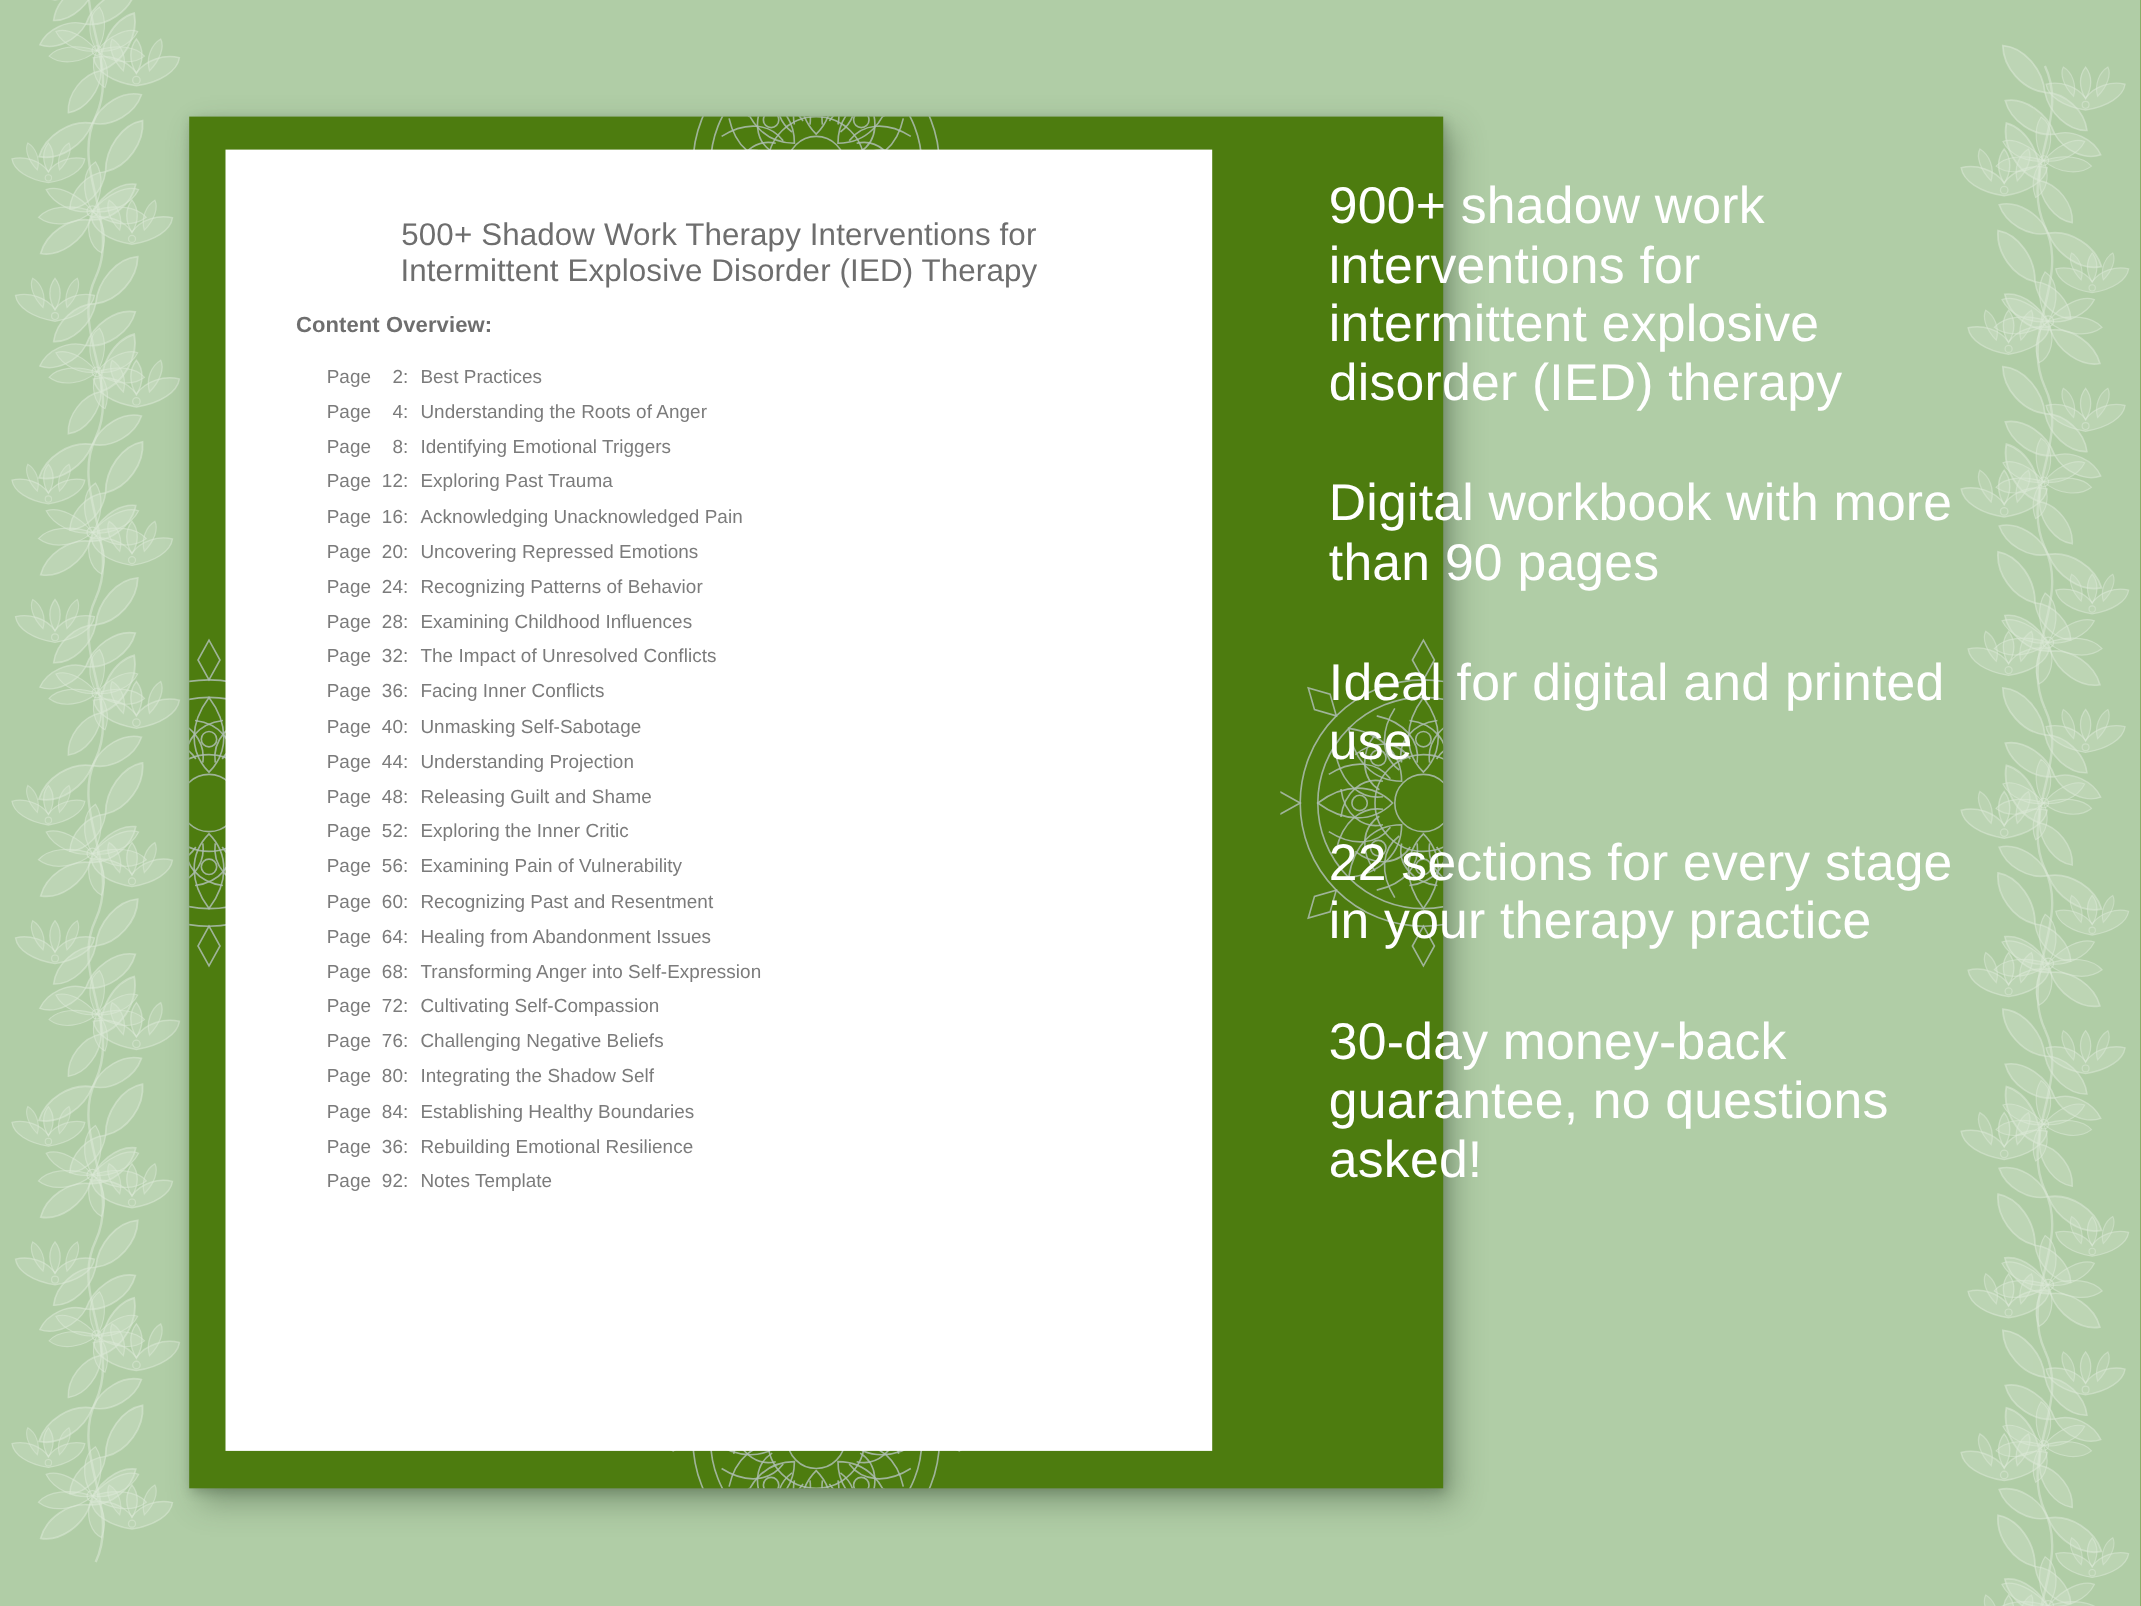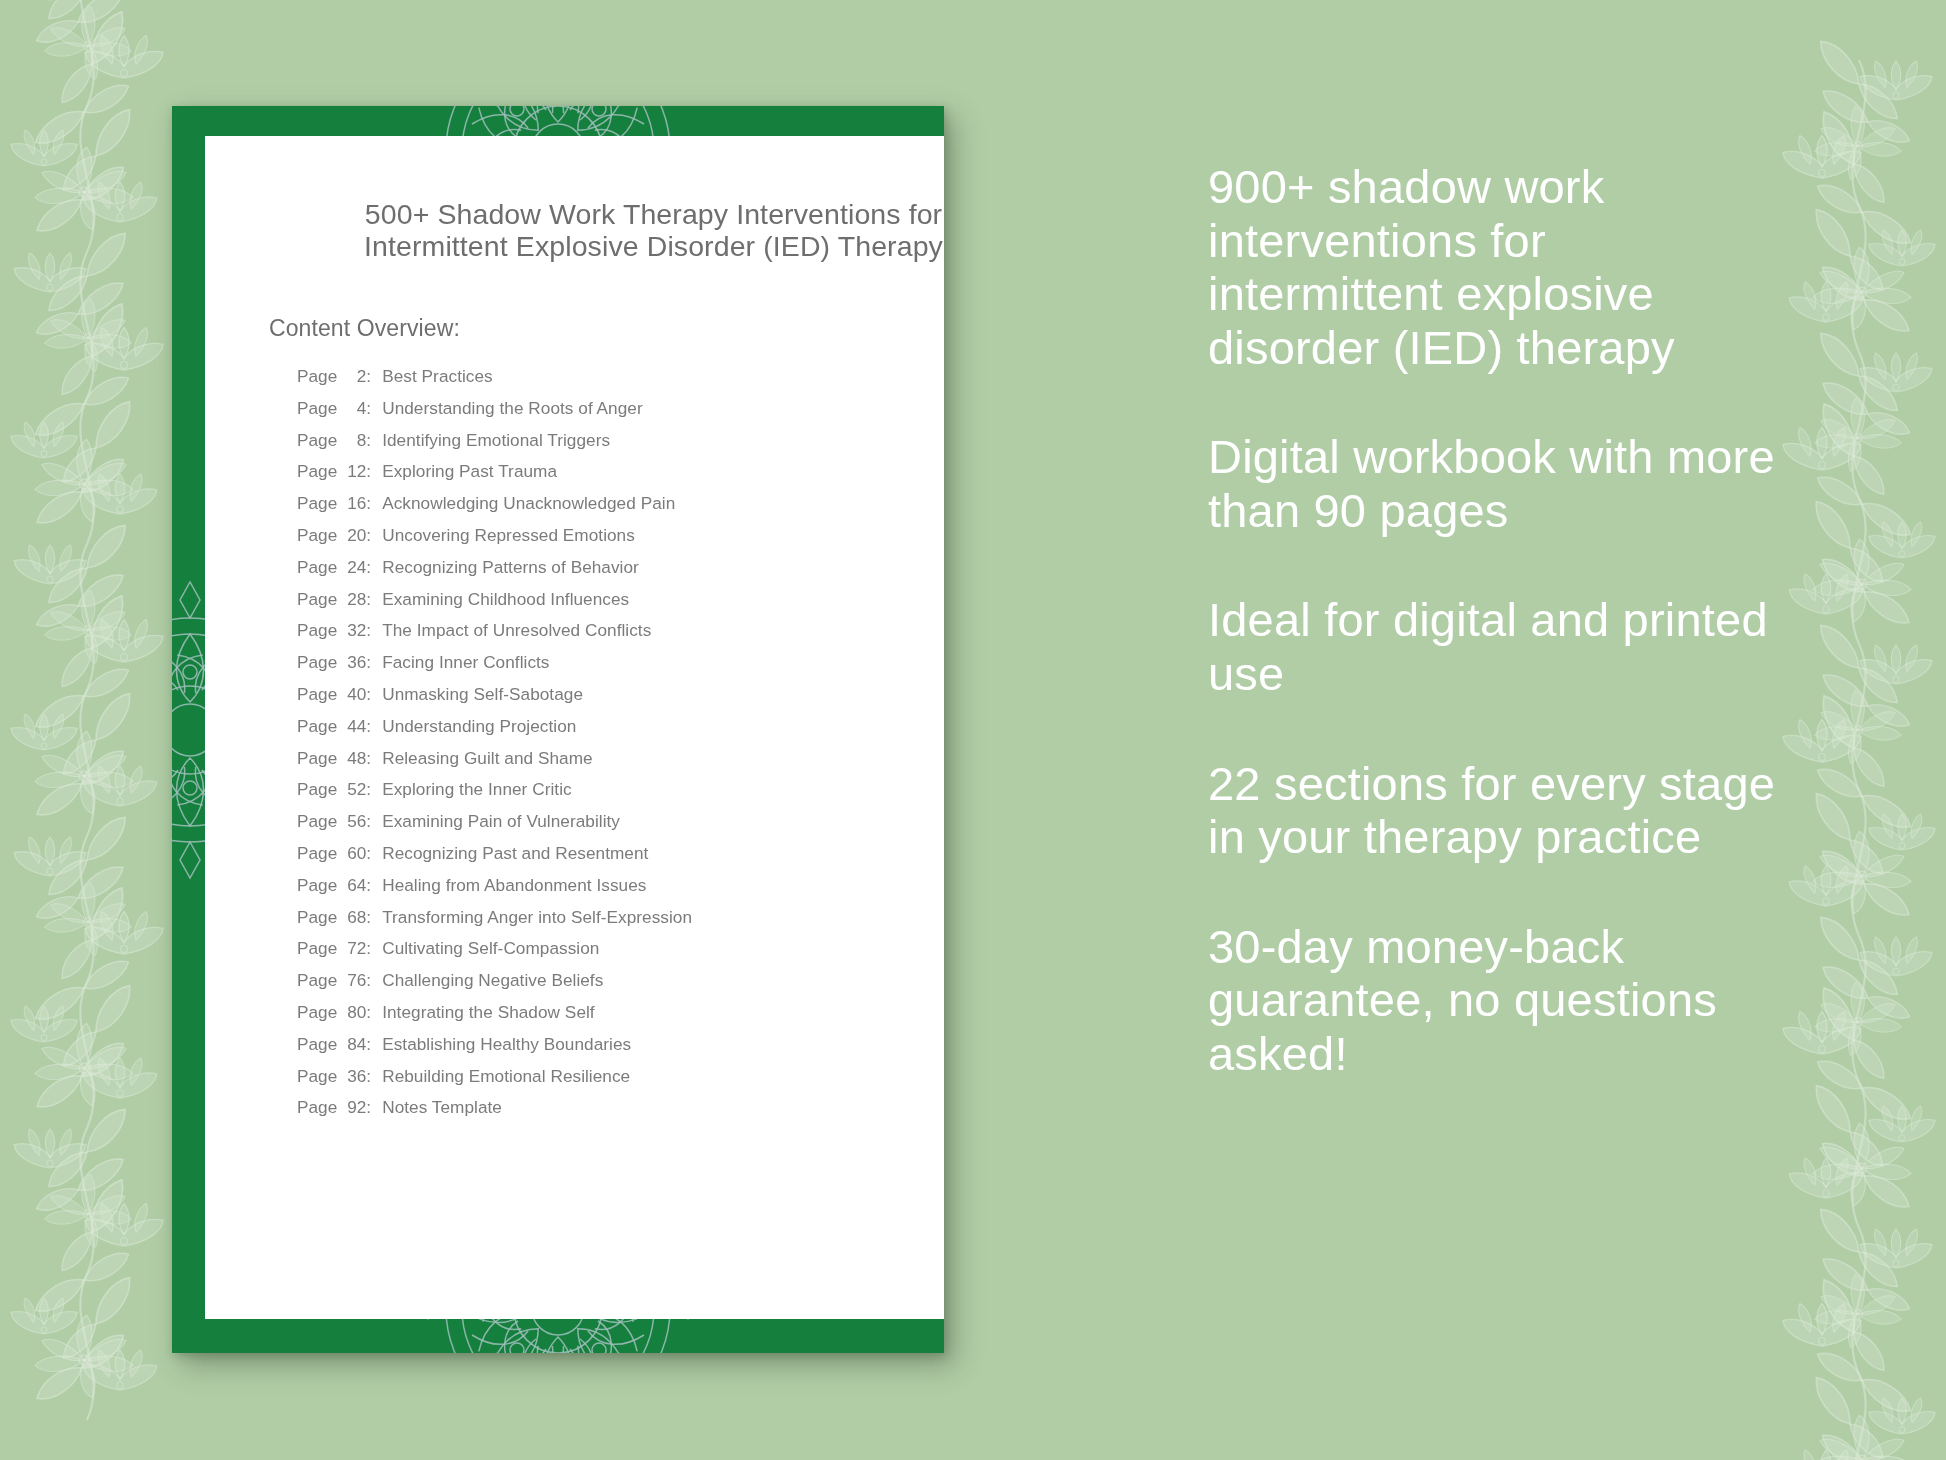--- a/index.html
+++ b/index.html
@@ -26,23 +26,23 @@
     pointer-events: none;
   }
   .floral-border.left  { left: -8px; }
   .floral-border.right { right: -8px; transform: scaleX(-1); }
 
   
   .doc-card {
     position: absolute;
     left: 172px;
     top: 106px;
-    width: 772px;
+    width: 1140px;
     height: 1247px;
-    background: #15803d;
+    background: #4d7c0f;
     box-shadow: 10px 12px 26px rgba(60, 80, 55, 0.42),
                 2px 3px 9px rgba(60, 80, 55, 0.30);
     overflow: hidden;
   }
   .mandala-watermark {
     position: absolute;
     pointer-events: none;
     opacity: 0.75;
   }
   .mandala-top    { top: -86px;  left: 50%; transform: translateX(-50%); }
@@ -69,23 +69,23 @@
     line-height: 1.14;
     text-align: center;
     font-weight: 400;
     letter-spacing: 0.1px;
     margin: 20px auto 0 auto;
     width: 660px;
   }
 
   .overview-label {
     color: #6e6e6e;
-    font-size: 23px;
-    font-weight: 400;
-    margin: 52px 0 0 12px;
+    font-size: 20px;
+    font-weight: 700;
+    margin: 22px 0 0 12px;
     letter-spacing: 0.1px;
   }
 
   .toc-list {
     margin: 24px 0 0 40px;
     display: flex;
     flex-direction: column;
   }
   .toc-row {
     display: flex;

